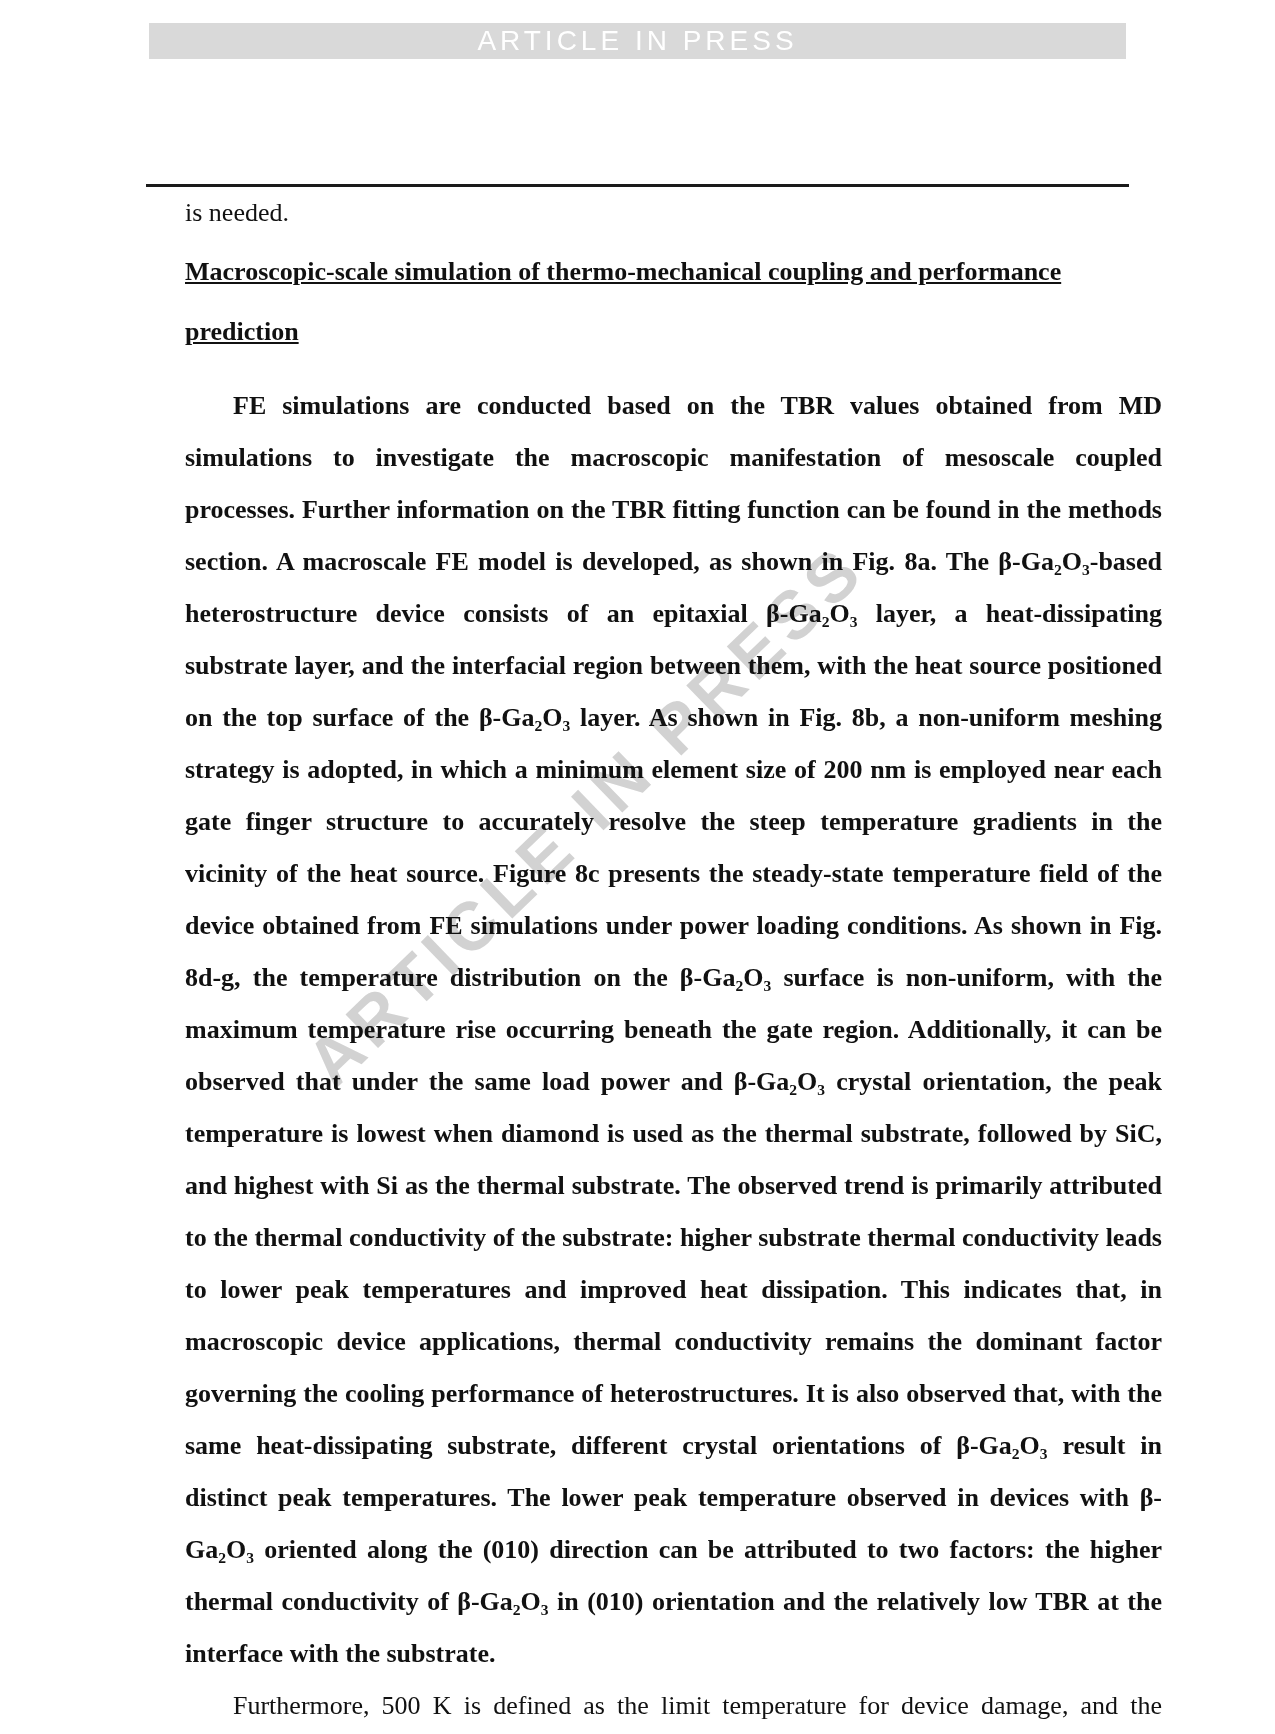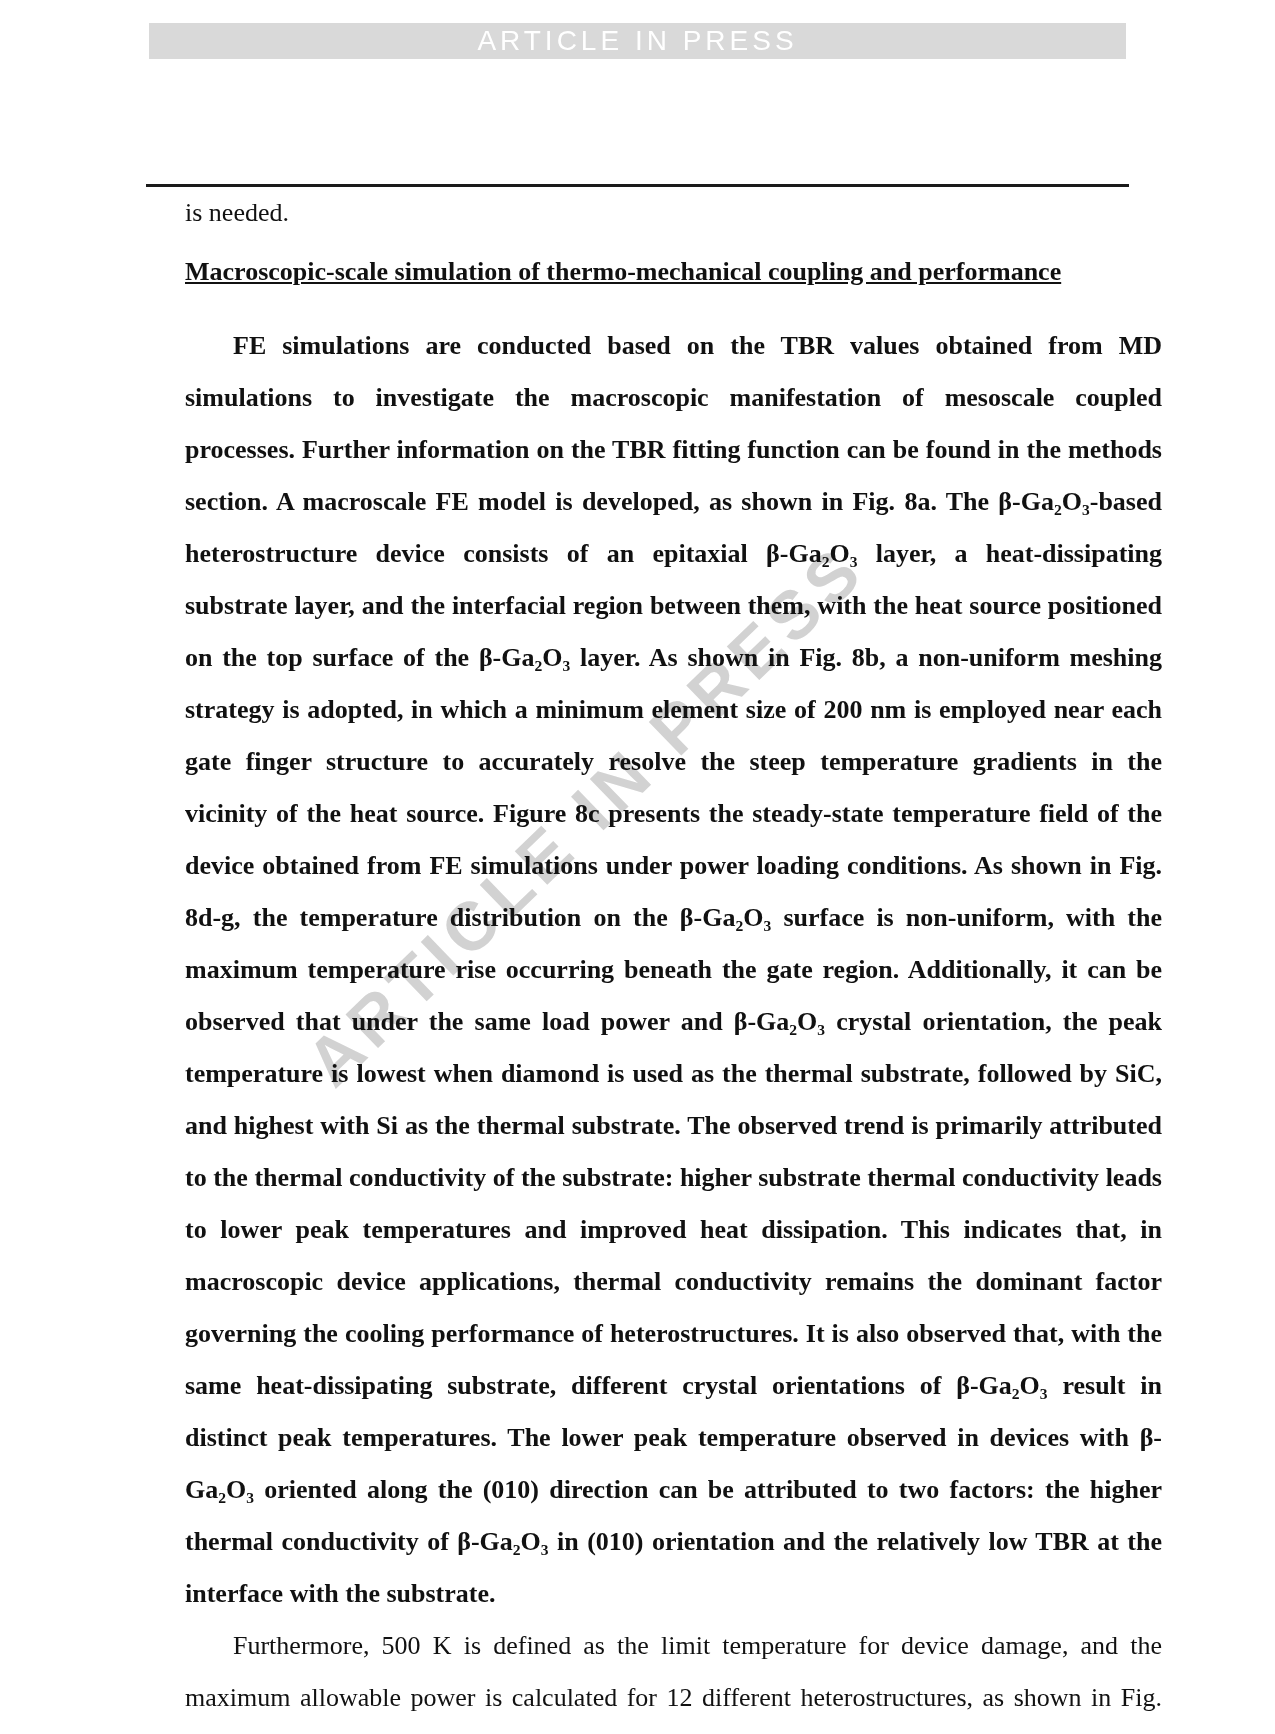--- a/index.html
+++ b/index.html
@@ -103,18 +103,19 @@
 
 <div class="banner">ARTICLE IN PRESS</div>
 
 <div class="rule"></div>
 
 <div class="content">
   <p class="fragment">is needed.</p>
 
   <div class="heading">
     <div class="h-line">Macroscopic-scale simulation of thermo-mechanical coupling and performance</div>
+    <div class="h-line">prediction</div>
   </div>
 
   <p class="para first">FE simulations are conducted based on the TBR values obtained from MD simulations to investigate the macroscopic manifestation of mesoscale coupled processes. Further information on the TBR fitting function can be found in the methods section. A macroscale FE model is developed, as shown in Fig. 8a. The β-Ga₂O₃-based heterostructure device consists of an epitaxial β-Ga₂O₃ layer, a heat-dissipating substrate layer, and the interfacial region between them, with the heat source positioned on the top surface of the β-Ga₂O₃ layer. As shown in Fig. 8b, a non-uniform meshing strategy is adopted, in which a minimum element size of 200 nm is employed near each gate finger structure to accurately resolve the steep temperature gradients in the vicinity of the heat source. Figure 8c presents the steady-state temperature field of the device obtained from FE simulations under power loading conditions. As shown in Fig. 8d-g, the temperature distribution on the β-Ga₂O₃ surface is non-uniform, with the maximum temperature rise occurring beneath the gate region. Additionally, it can be observed that under the same load power and β-Ga₂O₃ crystal orientation, the peak temperature is lowest when diamond is used as the thermal substrate, followed by SiC, and highest with Si as the thermal substrate. The observed trend is primarily attributed to the thermal conductivity of the substrate: higher substrate thermal conductivity leads to lower peak temperatures and improved heat dissipation. This indicates that, in macroscopic device applications, thermal conductivity remains the dominant factor governing the cooling performance of heterostructures. It is also observed that, with the same heat-dissipating substrate, different crystal orientations of β-Ga₂O₃ result in distinct peak temperatures. The lower peak temperature observed in devices with β-Ga₂O₃ oriented along the (010) direction can be attributed to two factors: the higher thermal conductivity of β-Ga₂O₃ in (010) orientation and the relatively low TBR at the interface with the substrate.</p>
 
   <p class="para last-justified">Furthermore, 500 K is defined as the limit temperature for device damage, and the maximum allowable power is calculated for 12 different heterostructures, as shown in Fig. 8h. When Si is</p>
 </div>
 
 </body></html>

